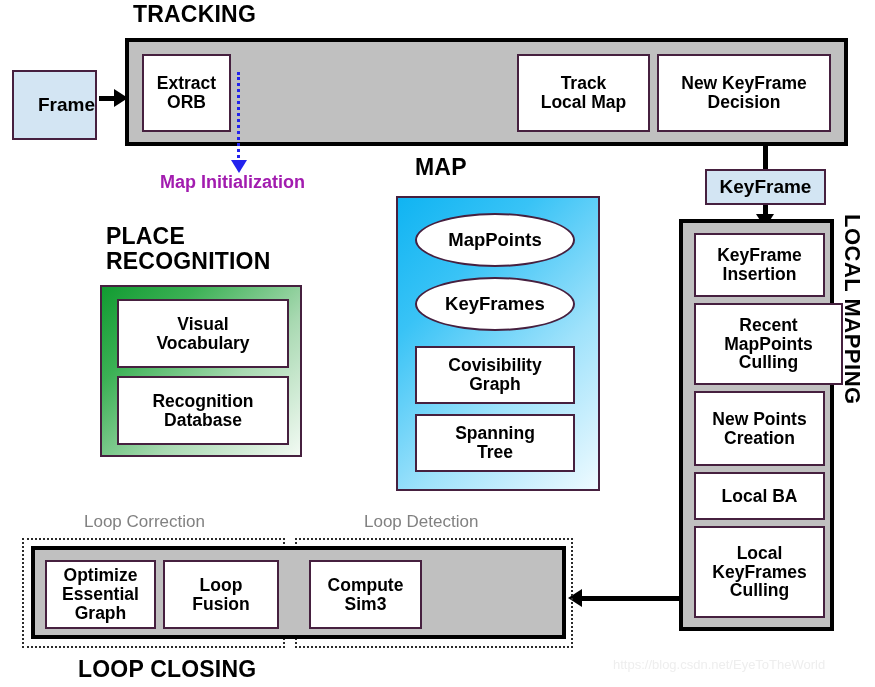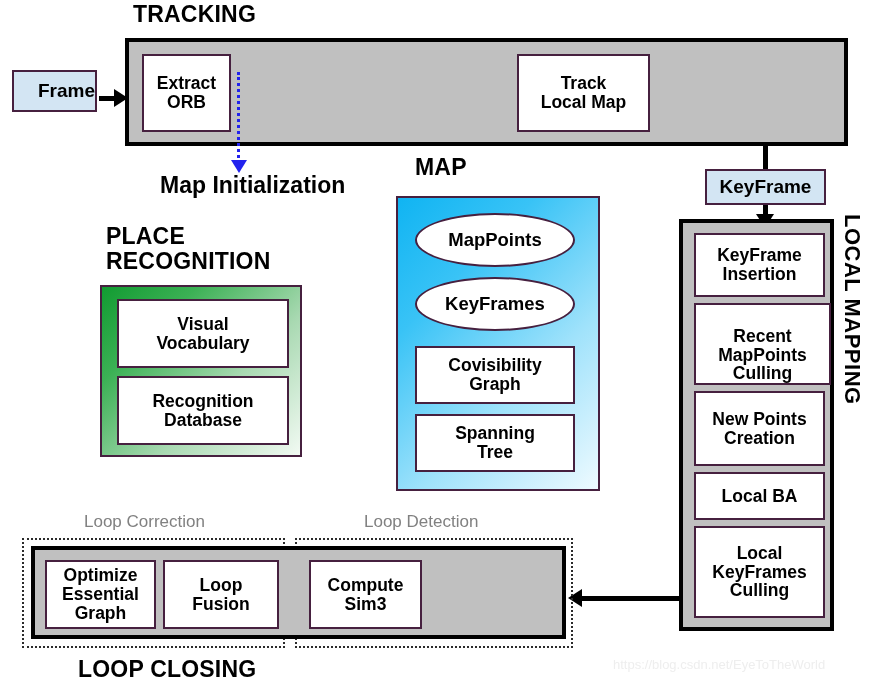--- a/index.html
+++ b/index.html
@@ -101,23 +101,23 @@
     font-weight: bold;
     font-size: 22px;
     letter-spacing: 0.5px;
     writing-mode: vertical-rl;
     text-orientation: mixed;
     white-space: nowrap;
     line-height: 1;
   }
 
   .blue-text {
-    color: #000000;
-    font-weight: bold;
-    font-size: 23px;
+    color: #a21caf;
+    font-weight: bold;
+    font-size: 18px;
     white-space: nowrap;
   }
 
   .watermark {
     color: #eeeeee;
     font-size: 13px;
     white-space: nowrap;
   }
 
   
@@ -135,38 +135,42 @@
   .dotted-v-blue {
     width: 0;
     border-left: 3px dotted #2222ee;
   }
 </style>
 </head>
 <body>
 
 <div class="abs section-title" style="left:133px; top:2px;">TRACKING</div>
 
-<div class="abs data-box" style="left:12px; top:70px; width:85px; height:42px;padding-left:24px;">
+<div class="abs data-box" style="left:12px; top:70px; width:85px; height:70px;padding-left:24px;">
   <span>Frame</span>
 </div>
 
 <div class="abs">
   <div class="abs arrow-line-h" style="left:99px; top:96px; width:18px;"></div>
   <div class="abs arrow-head ah-right" style="left:114px; top:89px;"></div>
 </div>
 
 <div class="abs group-box" style="left:125px; top:38px; width:723px; height:108px;">
   <div class="abs mod" style="left:13px; top:12px; width:89px; height:78px;">
     <span>Extract
 ORB</span>
   </div>
   <div class="abs mod" style="left:388px; top:12px; width:133px; height:78px;">
     <span>Track
 Local Map</span>
   </div>
+  <div class="abs mod" style="left:528px; top:12px; width:174px; height:78px;">
+    <span>New KeyFrame
+Decision</span>
+  </div>
 </div>
 
 <div class="abs">
   <div class="abs dotted-v-blue" style="left:237px; top:72px; height:92px;"></div>
   <div class="abs arrow-head ah-down-blue" style="left:231px; top:160px;"></div>
 </div>
 <div class="abs blue-text" style="left:160px; top:172px;">Map Initialization</div>
 
 <div class="abs section-title" style="left:415px; top:155px;">MAP</div>
 
@@ -212,21 +216,21 @@
 <div class="abs">
   <div class="abs arrow-line-v" style="left:763px; top:205px; height:13px;"></div>
   <div class="abs arrow-head ah-down" style="left:756px; top:214px;"></div>
 </div>
 
 <div class="abs group-box" style="left:679px; top:219px; width:155px; height:412px;">
   <div class="abs mod" style="left:11px; top:10px; width:131px; height:64px;">
     <span>KeyFrame
 Insertion</span>
   </div>
-  <div class="abs mod" style="left:11px; top:80px; width:137px; height:82px;align-items:flex-end;">
+  <div class="abs mod" style="left:11px; top:80px; width:149px; height:82px;">
     <span>Recent
 MapPoints
 Culling</span>
   </div>
   <div class="abs mod" style="left:11px; top:168px; width:131px; height:75px;">
     <span>New Points
 Creation</span>
   </div>
   <div class="abs mod" style="left:11px; top:249px; width:131px; height:48px;">
     <span>Local BA</span>

